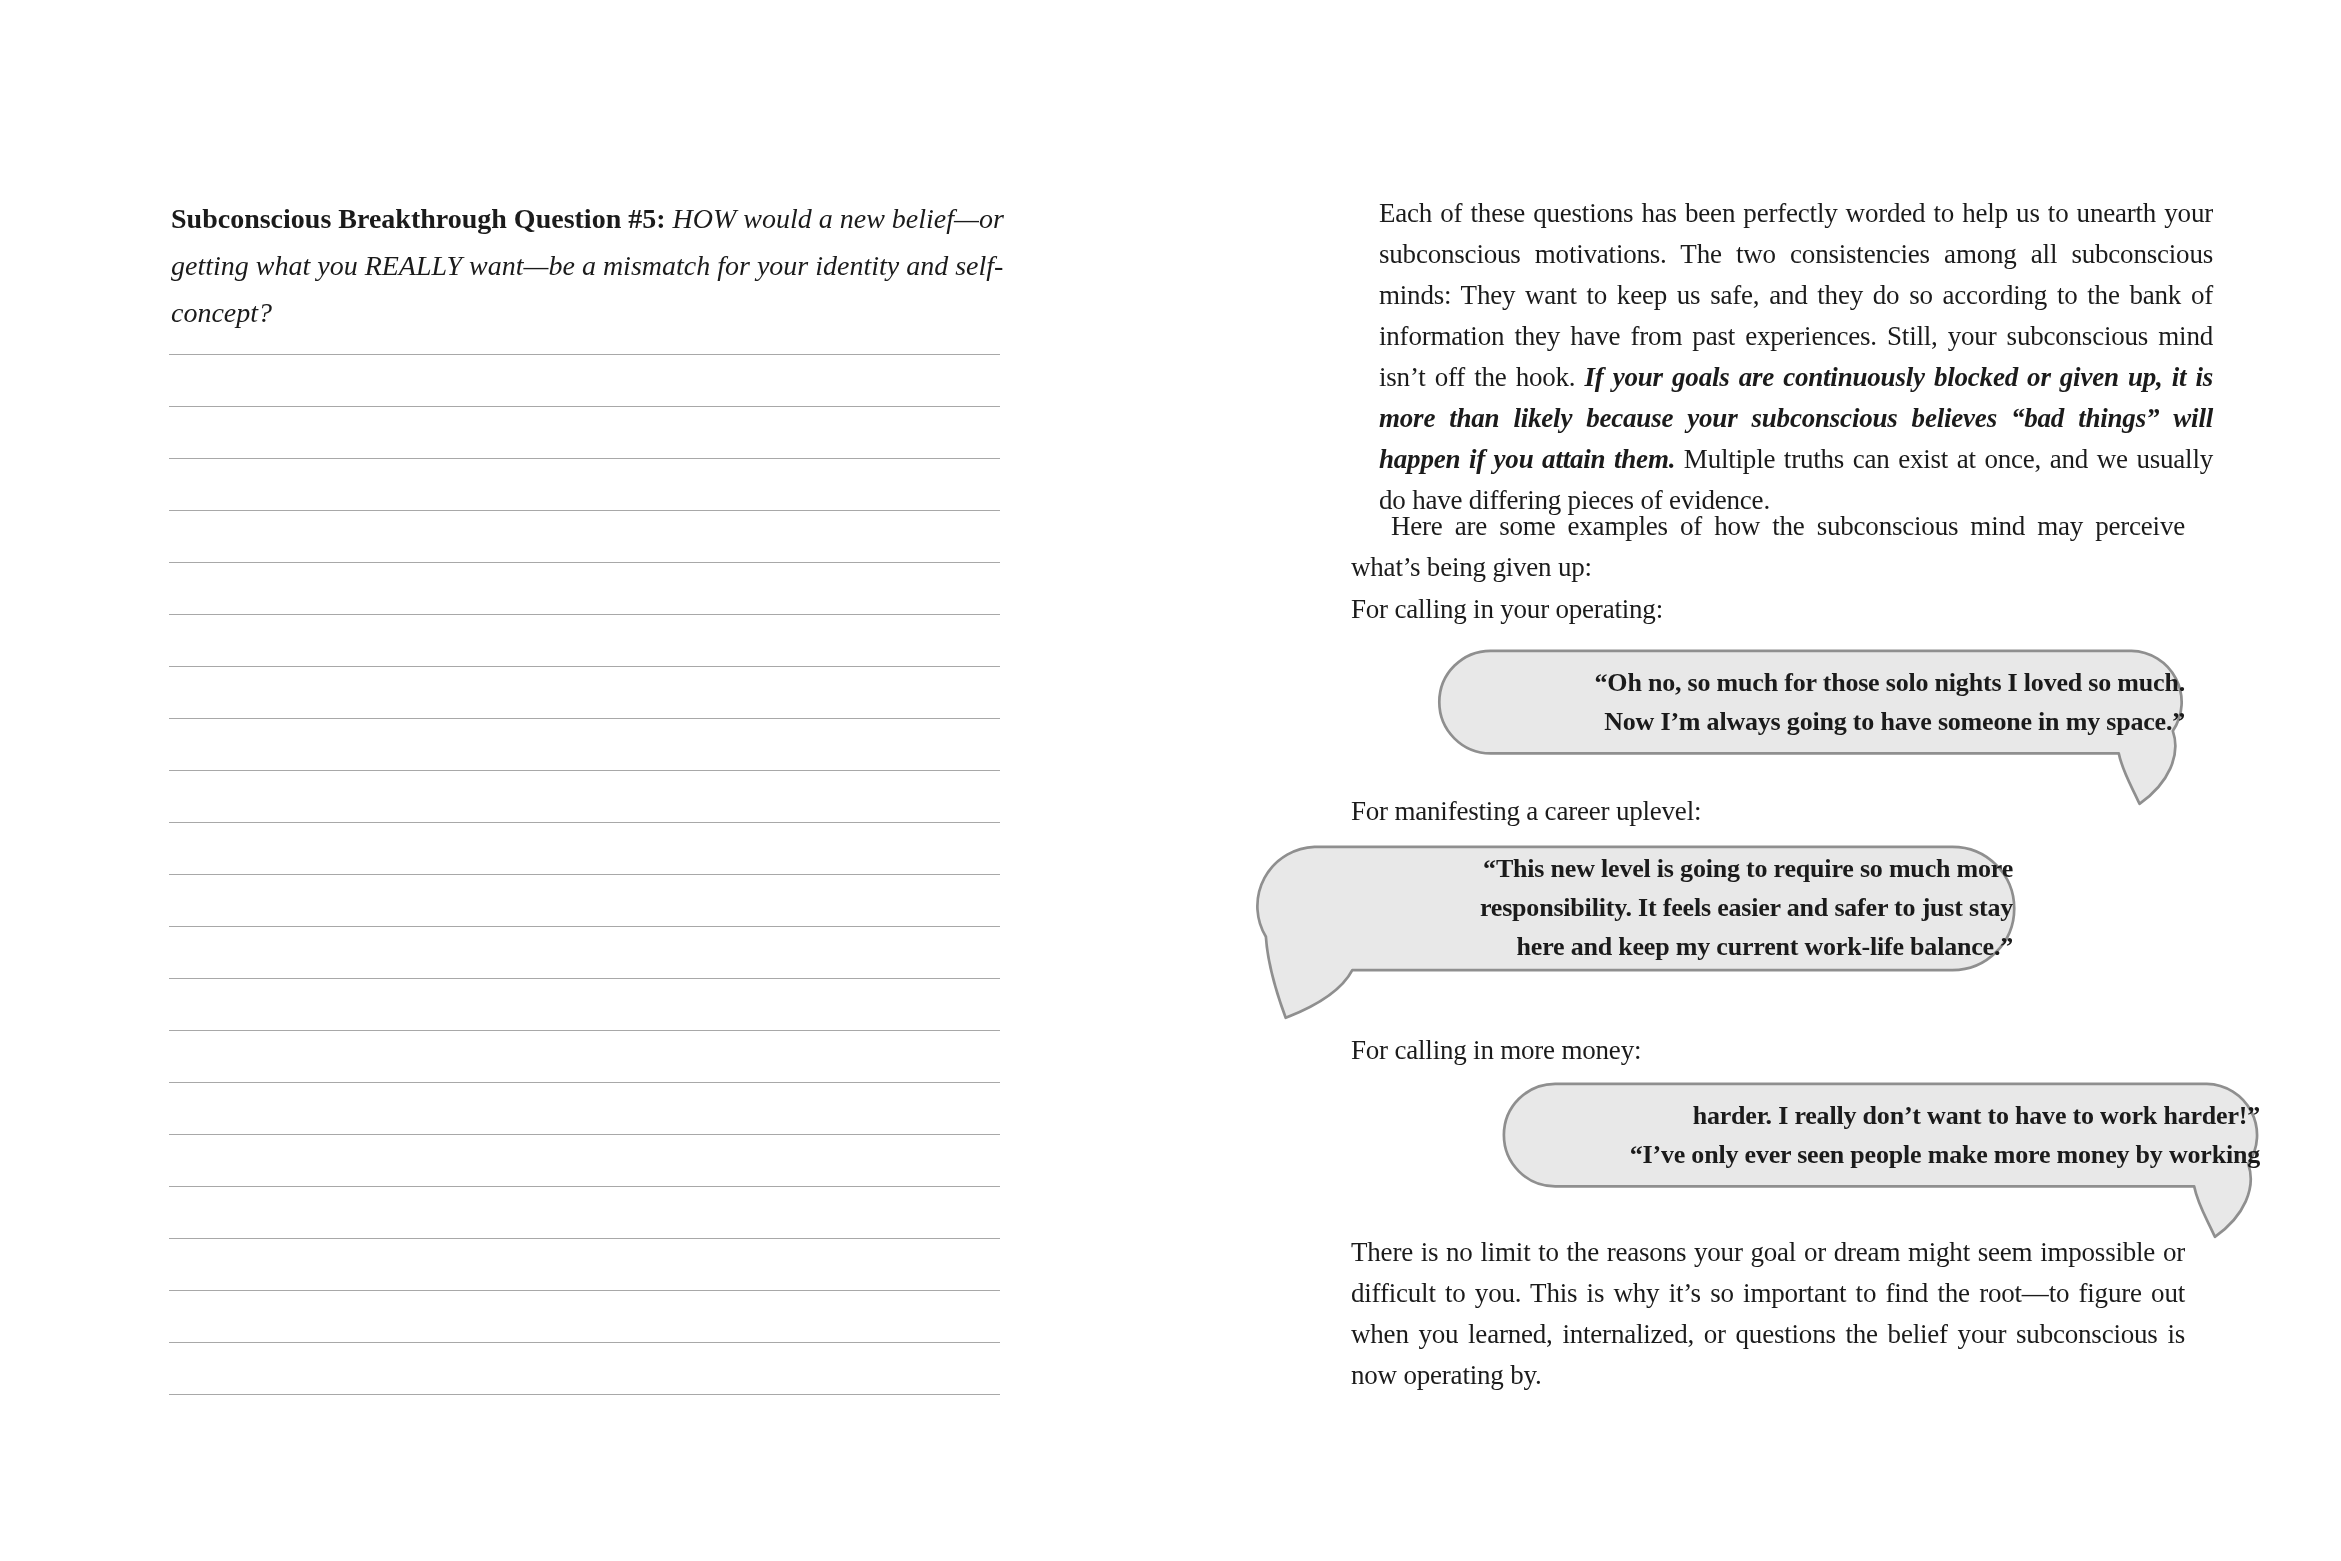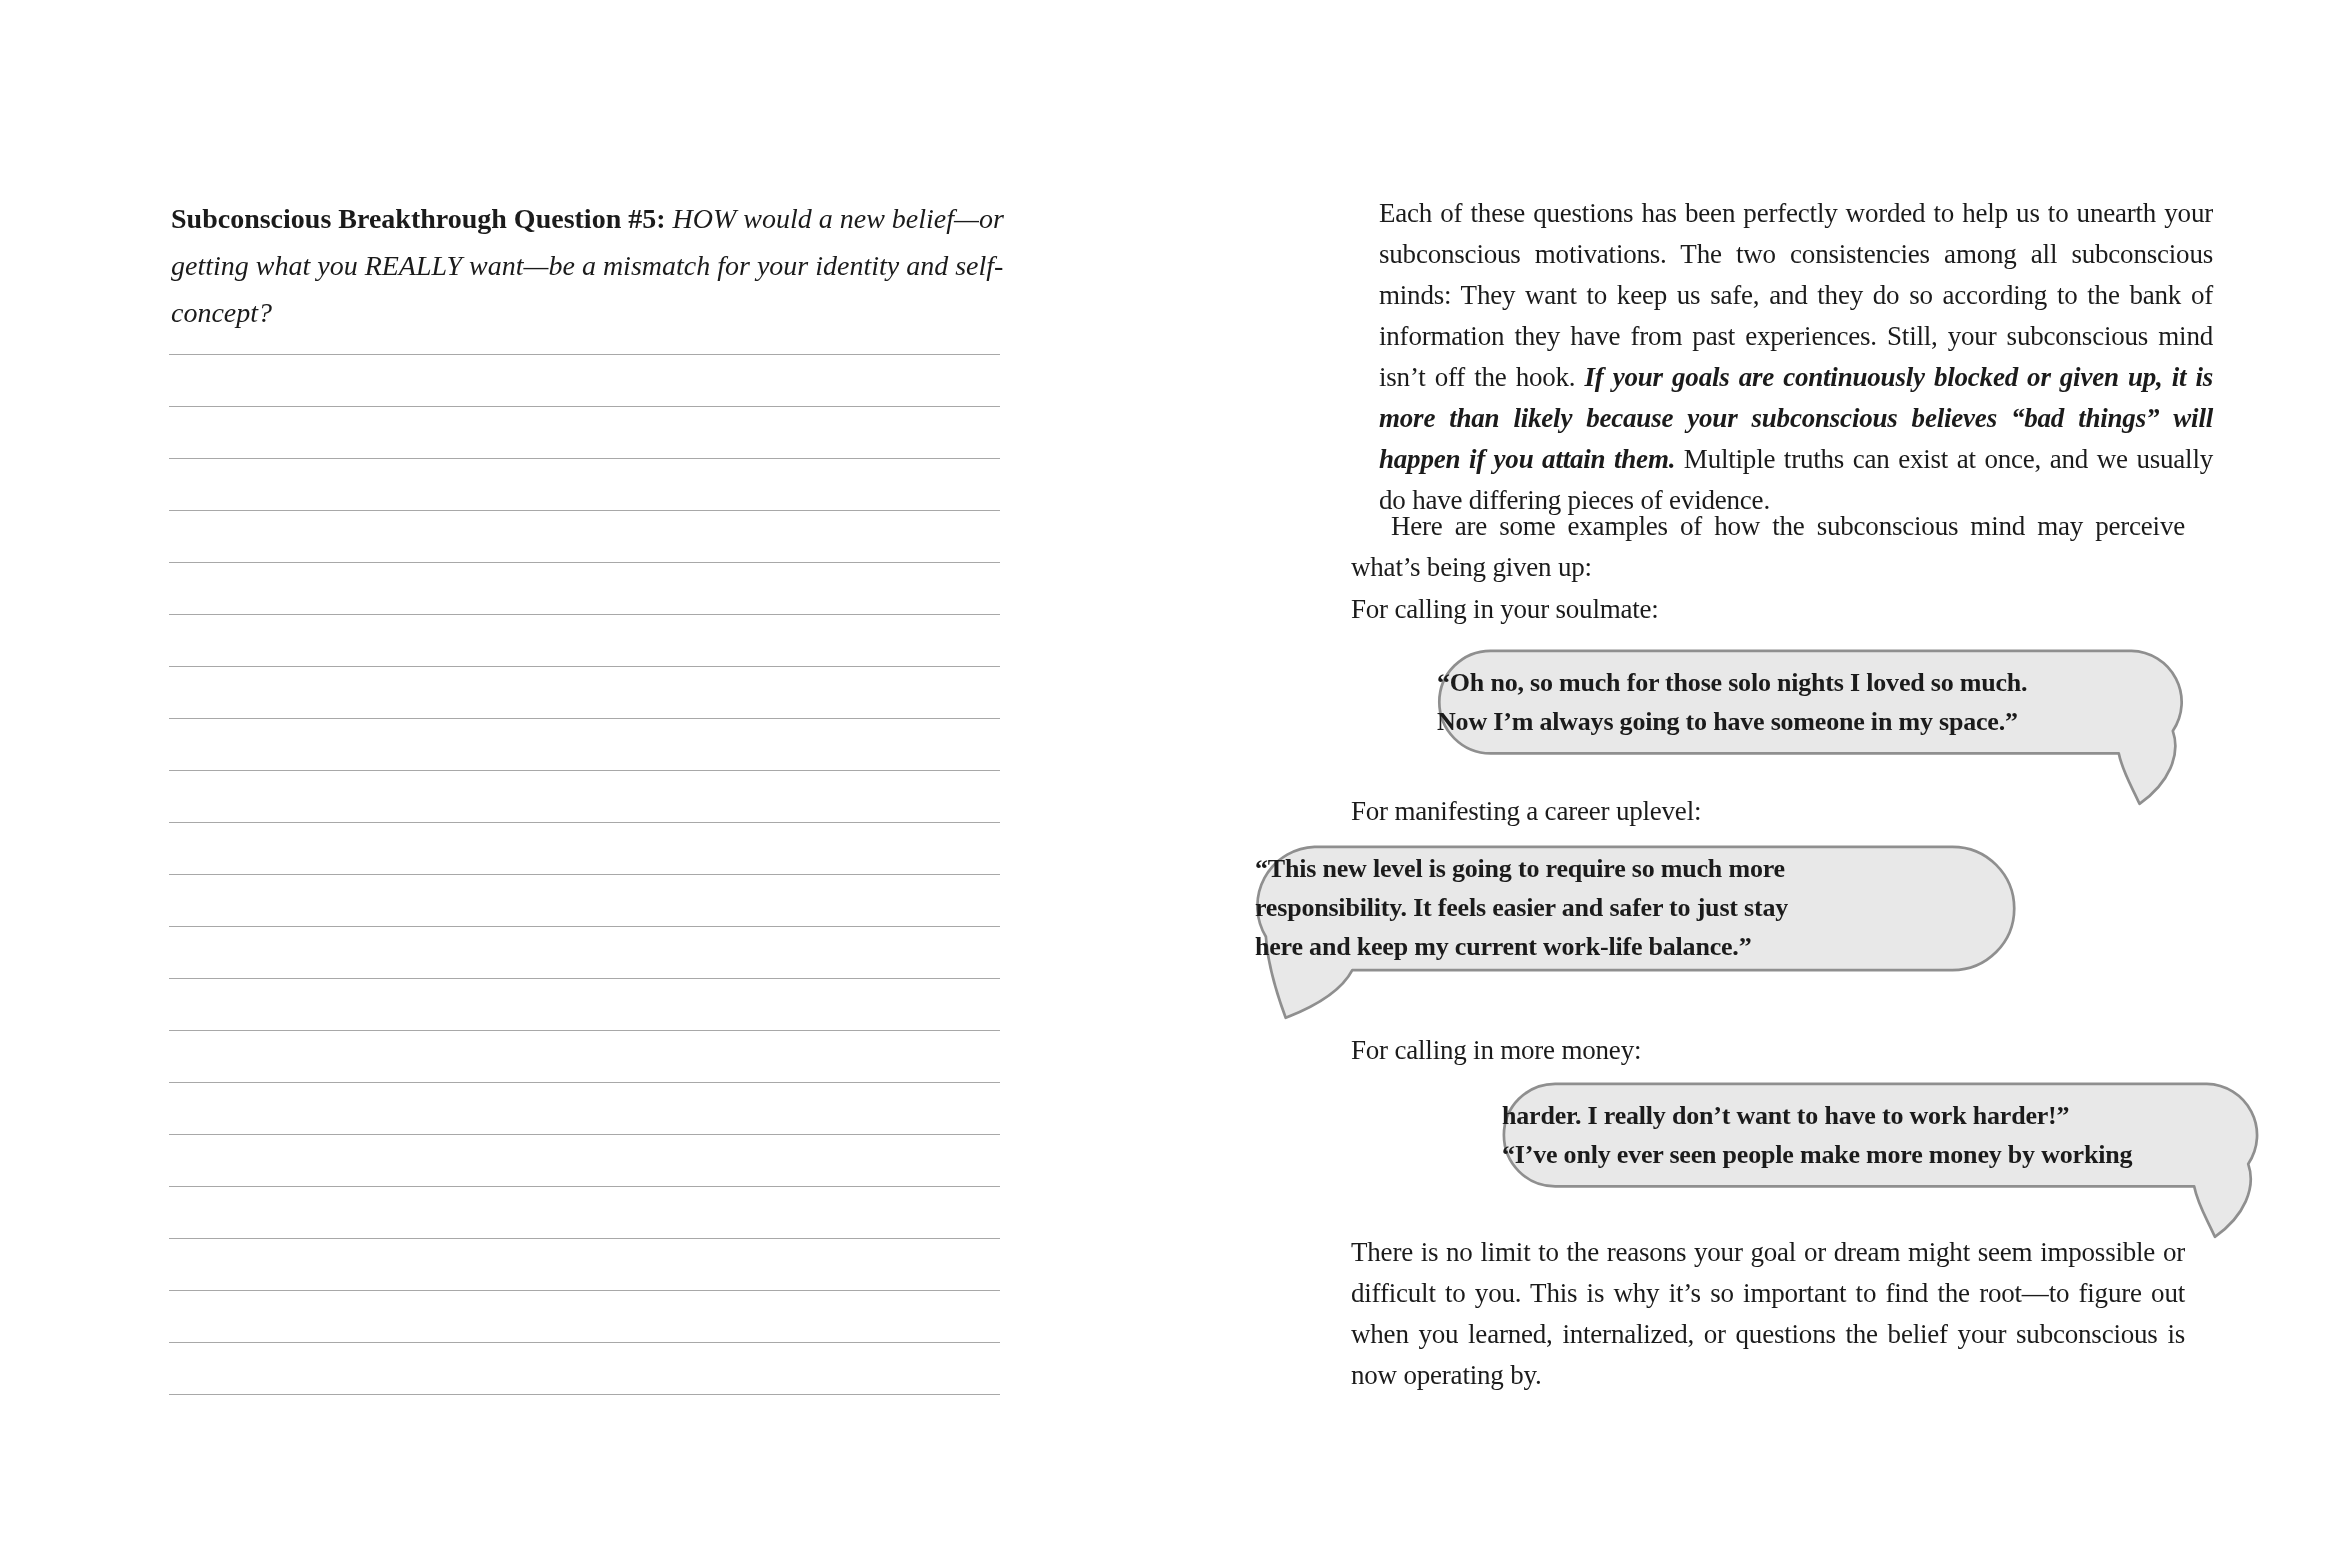--- a/index.html
+++ b/index.html
@@ -33,21 +33,21 @@
   .l1{top:589px;}
   .l2{top:791px;}
   .l3{top:1030px;}
   .p4{top:1232px;}
 
   
   .bubble{position:absolute;}
   .bubble svg{display:block;overflow:visible;}
   .bubble .bubble-text{
     position:absolute;left:0;top:0;width:100%;
-    display:flex;flex-direction:column;justify-content:center;align-items:flex-start;
+    display:flex;flex-direction:column;justify-content:center;align-items:flex-end;
     font-weight:700;font-size:26px;line-height:39px;text-align:center;
     letter-spacing:-0.2px;
   }
   .b1{left:1437px;top:649px;width:748px;height:162px;}
   .b1 .bubble-text{height:106px;}
   .b2{left:1255px;top:845px;width:758px;height:180px;}
   .b2 .bubble-text{height:125px;}
   .b3{left:1502px;top:1082px;width:758px;height:162px;}
   .b3 .bubble-text{height:106px;}
 </style>
@@ -83,21 +83,21 @@
         <div class="ruled-line"></div>
       </div>
   </section>
 
   <section>
 
     <p class="rp p1"><span>Each of these questions has been perfectly worded to help us to unearth your subconscious motivations. The two consistencies among all subconscious minds: They want to keep us safe, and they do so according to the bank of information they have from past experiences. Still, your subconscious mind isn’t off the hook. </span><span class="bi">If your goals are continuously blocked or given up, it is more than likely because your subconscious believes “bad things” will happen if you attain them.</span><span> Multiple truths can exist at once, and we usually do have differing pieces of evidence.</span></p>
 
     <p class="rp p2">Here are some examples of how the subconscious mind may perceive what’s being given up:</p>
 
-    <p class="rp lbl l1">For calling in your soulmate:</p>
+    <p class="rp lbl l1">For calling in your operating:</p>
 
     <div class="bubble b1">
       <svg width="748" height="162" viewBox="0 0 830 180">
         <path d="M 59 2 L 771 2 A 57 57 0 0 1 817 91
                  C 826 117 813 149 780 172
                  C 771 152 761 136 757 116
                  L 59 116 A 57 57 0 0 1 59 2 Z" fill="#e8e8e8" stroke="#8f8f8f" stroke-width="3" stroke-linejoin="round"></path>
       </svg>
       <div class="bubble-text">
         <div>“Oh no, so much for those solo nights I loved so much.</div>

